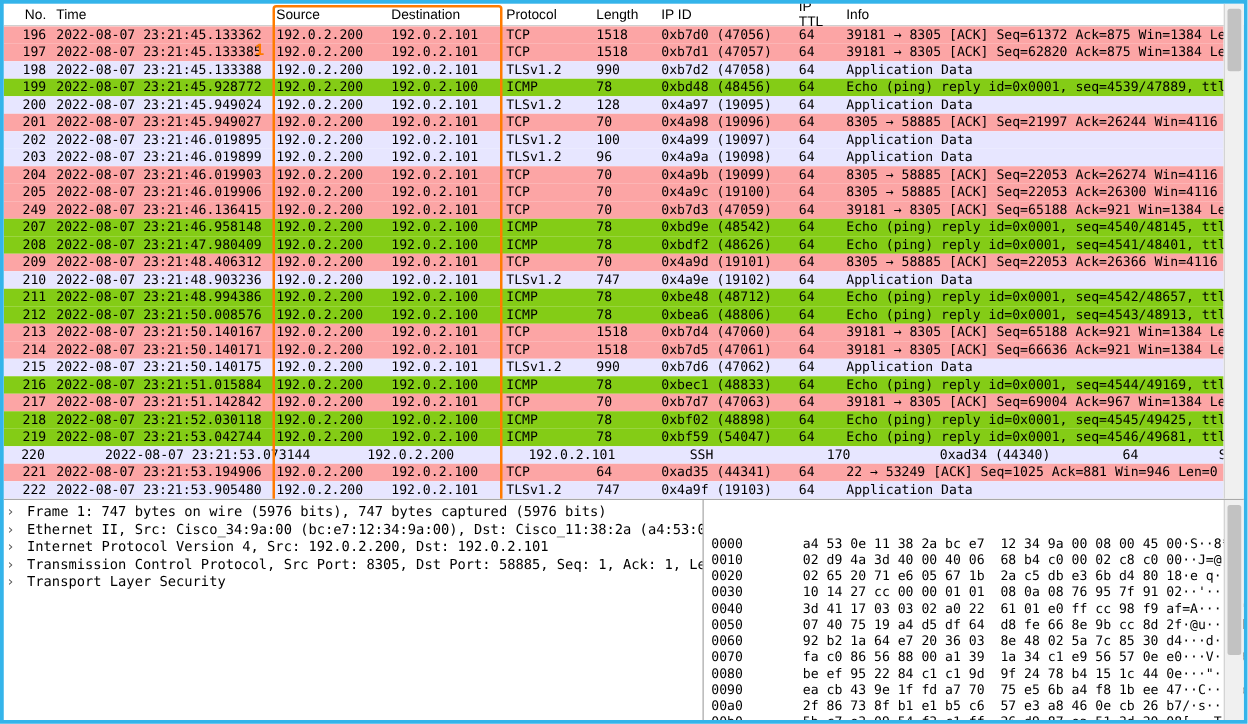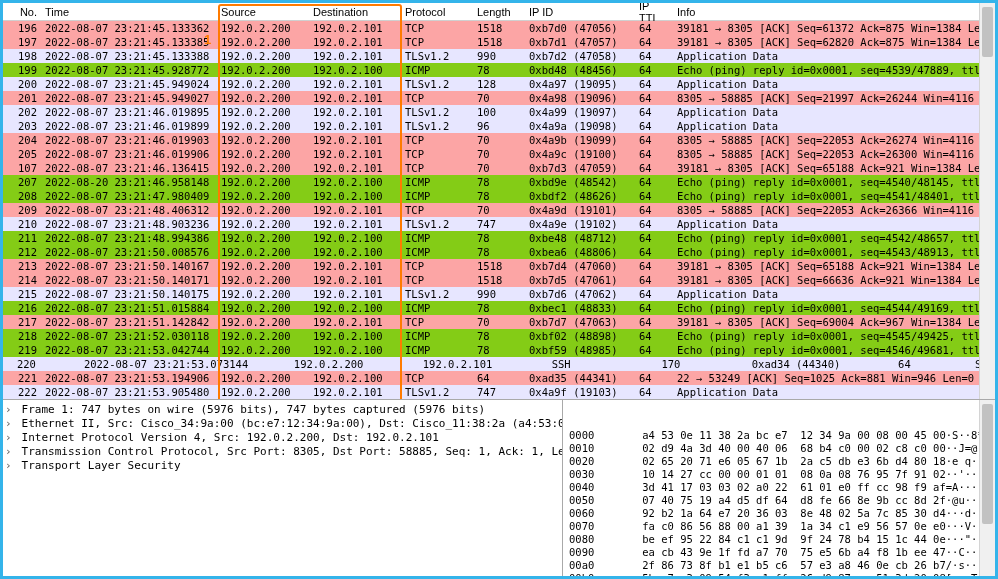--- a/index.html
+++ b/index.html
@@ -243,33 +243,33 @@
         <div class="col col-time">2022-08-07 23:21:46.019906</div>
         <div class="col col-src">192.0.2.200</div>
         <div class="col col-dst">192.0.2.101</div>
         <div class="col col-proto">TCP</div>
         <div class="col col-len">70</div>
         <div class="col col-ipid">0x4a9c (19100)</div>
         <div class="col col-ttl">64</div>
         <div class="col col-info">8305 → 58885 [ACK] Seq=22053 Ack=26300 Win=4116 Len=0 TS</div>
       </div>
       <div class="row bg-tcp">
-        <div class="col col-no">107</div>
+        <div class="col col-no">249</div>
         <div class="col col-time">2022-08-07 23:21:46.136415</div>
         <div class="col col-src">192.0.2.200</div>
         <div class="col col-dst">192.0.2.101</div>
         <div class="col col-proto">TCP</div>
         <div class="col col-len">70</div>
         <div class="col col-ipid">0xb7d3 (47059)</div>
         <div class="col col-ttl">64</div>
         <div class="col col-info">39181 → 8305 [ACK] Seq=65188 Ack=921 Win=1384 Len=0 TSval</div>
       </div>
       <div class="row bg-icmp">
         <div class="col col-no">207</div>
-        <div class="col col-time">2022-08-20 23:21:46.958148</div>
+        <div class="col col-time">2022-08-07 23:21:46.958148</div>
         <div class="col col-src">192.0.2.200</div>
         <div class="col col-dst">192.0.2.100</div>
         <div class="col col-proto">ICMP</div>
         <div class="col col-len">78</div>
         <div class="col col-ipid">0xbd9e (48542)</div>
         <div class="col col-ttl">64</div>
         <div class="col col-info">Echo (ping) reply    id=0x0001, seq=4540/48145, ttl=64</div>
       </div>
       <div class="row bg-icmp">
         <div class="col col-no">208</div>
@@ -392,21 +392,21 @@
         <div class="col col-ttl">64</div>
         <div class="col col-info">Echo (ping) reply    id=0x0001, seq=4545/49425, ttl=64</div>
       </div>
       <div class="row bg-icmp">
         <div class="col col-no">219</div>
         <div class="col col-time">2022-08-07 23:21:53.042744</div>
         <div class="col col-src">192.0.2.200</div>
         <div class="col col-dst">192.0.2.100</div>
         <div class="col col-proto">ICMP</div>
         <div class="col col-len">78</div>
-        <div class="col col-ipid">0xbf59 (48985)</div>
+        <div class="col col-ipid">0xbf59 (54047)</div>
         <div class="col col-ttl">64</div>
         <div class="col col-info">Echo (ping) reply    id=0x0001, seq=4546/49681, ttl=64</div>
       </div>
       <div class="row bg-ssh">
         <div class="col col-no">220</div>
         <div class="col col-time">2022-08-07 23:21:53.073144</div>
         <div class="col col-src">192.0.2.200</div>
         <div class="col col-dst">192.0.2.101</div>
         <div class="col col-proto">SSH</div>
         <div class="col col-len">170</div>

